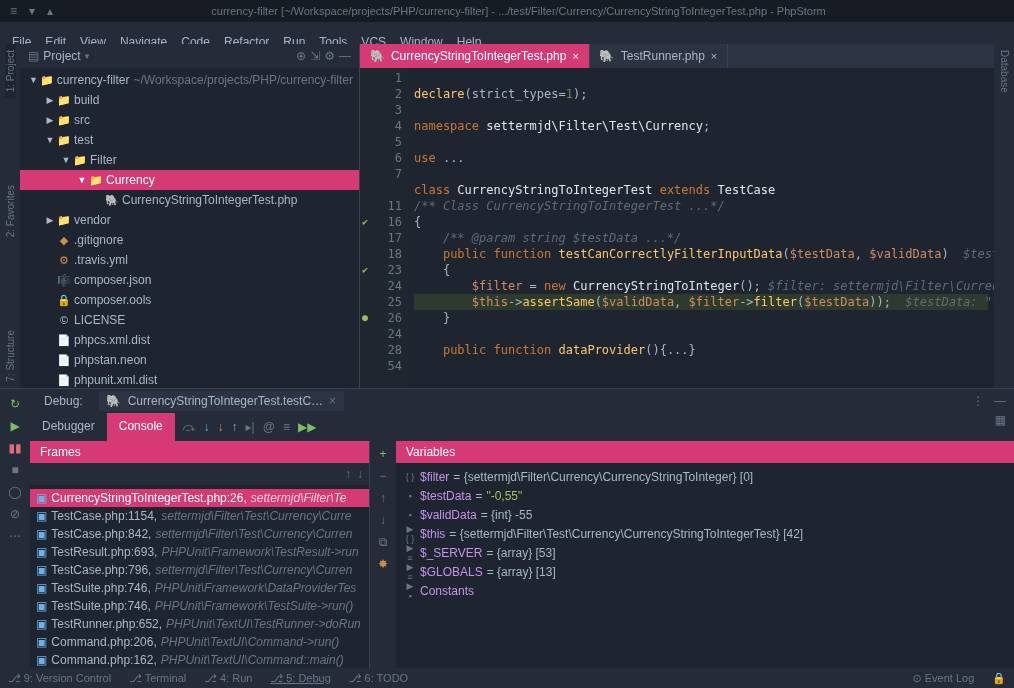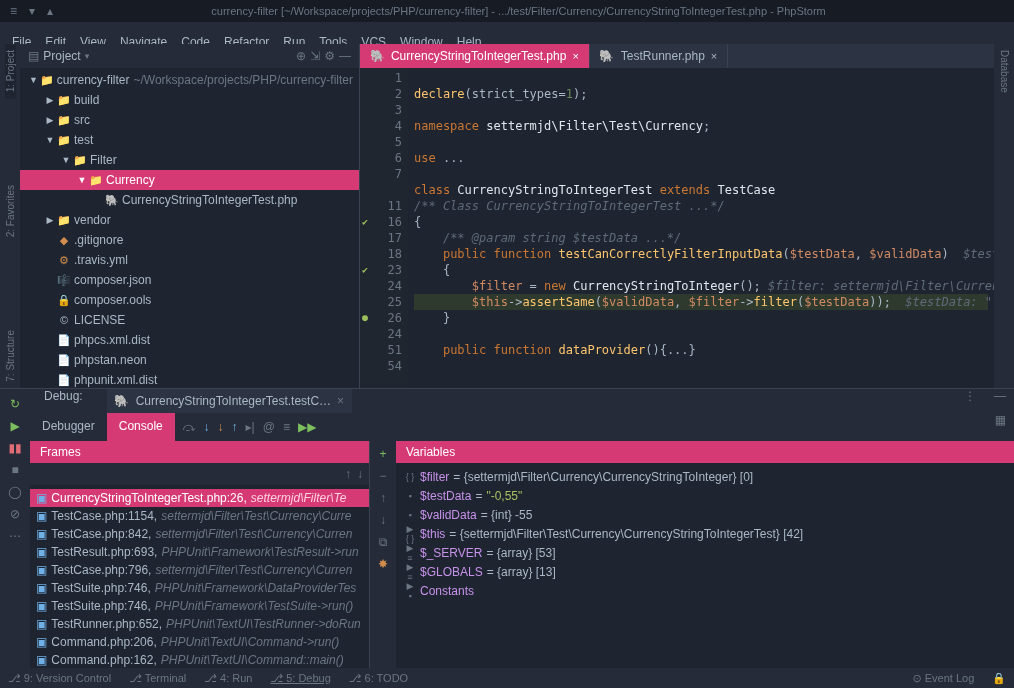--- a/index.html
+++ b/index.html
@@ -156,22 +156,22 @@
     background: var(--bg-darker);
     border-top: 1px solid var(--border);
   }
   .debug-left-ctrl {
     width: 30px;
     background: var(--bg-panel);
     display:flex; flex-direction:column; align-items:center; gap:8px; padding-top:8px;
   }
   .debug-body { flex:1; display:flex; flex-direction:column; }
   .debug-tabs {
-    height:24px; display:flex; background:var(--bg-panel);
-    padding:0 8px; gap:18px;
+    height:24px; display:flex; align-items:center; background:var(--bg-panel);
+    padding:0 8px; gap:10px;
   }
   .debug-tabs .lbl { padding:0 6px; }
   .debug-inner-tabs {
     height:28px; display:flex; align-items:stretch; background:var(--bg-panel);
   }
   .debug-inner-tabs .itab { padding:6px 12px; }
   .debug-inner-tabs .itab.active { background:var(--pink); color:#fff; }
   .debug-inner-tabs .icons { display:flex; align-items:center; gap:8px; padding:0 8px; color:var(--text-dim); }
   .debug-split { flex:1; display:flex; min-height:0; }
   .frames-panel { width: 340px; display:flex; flex-direction:column; border-right:1px solid var(--border); }
@@ -381,21 +381,21 @@
           <div></div>
           <div>11</div>
           <div><span class="mark green">✔</span>16</div>
           <div>17</div>
           <div>18</div>
           <div><span class="mark green">✔</span>23</div>
           <div>24</div>
           <div>25</div>
           <div><span class="mark orange">●</span>26</div>
           <div>24</div>
-          <div>51</div>
+          <div>28</div>
           <div>54</div>
           <div></div>
         </div>
       <div class="code" id="code">
           <div></div>
           <div><span class="c-fn">declare</span>(<span class="c-type">strict_types</span>=<span class="c-str">1</span>);</div>
           <div></div>
           <div><span class="c-kw">namespace</span> <span class="c-cls">settermjd\Filter\Test\Currency</span>;</div>
           <div></div>
           <div><span class="c-kw">use</span> ...</div>

